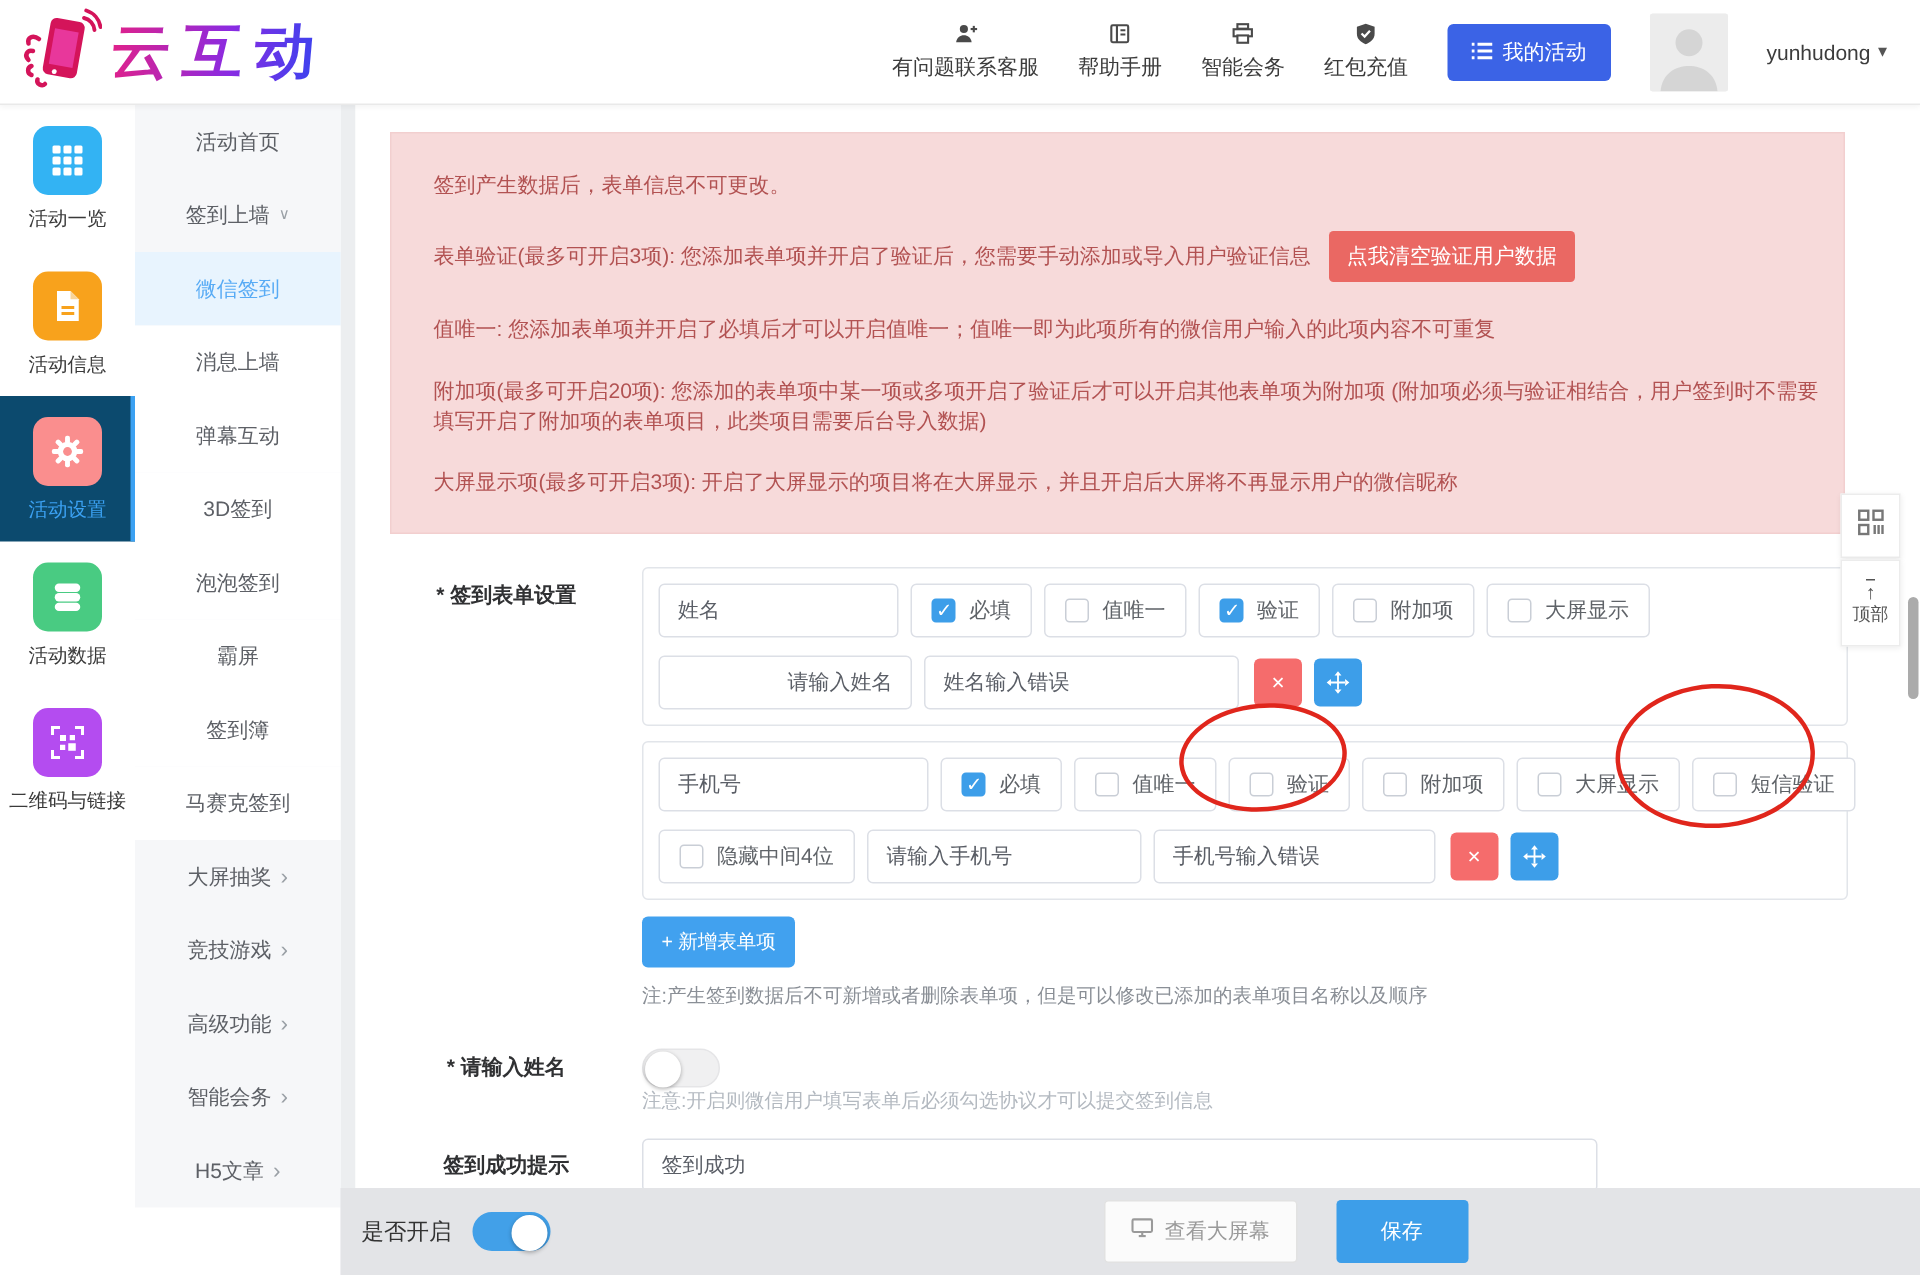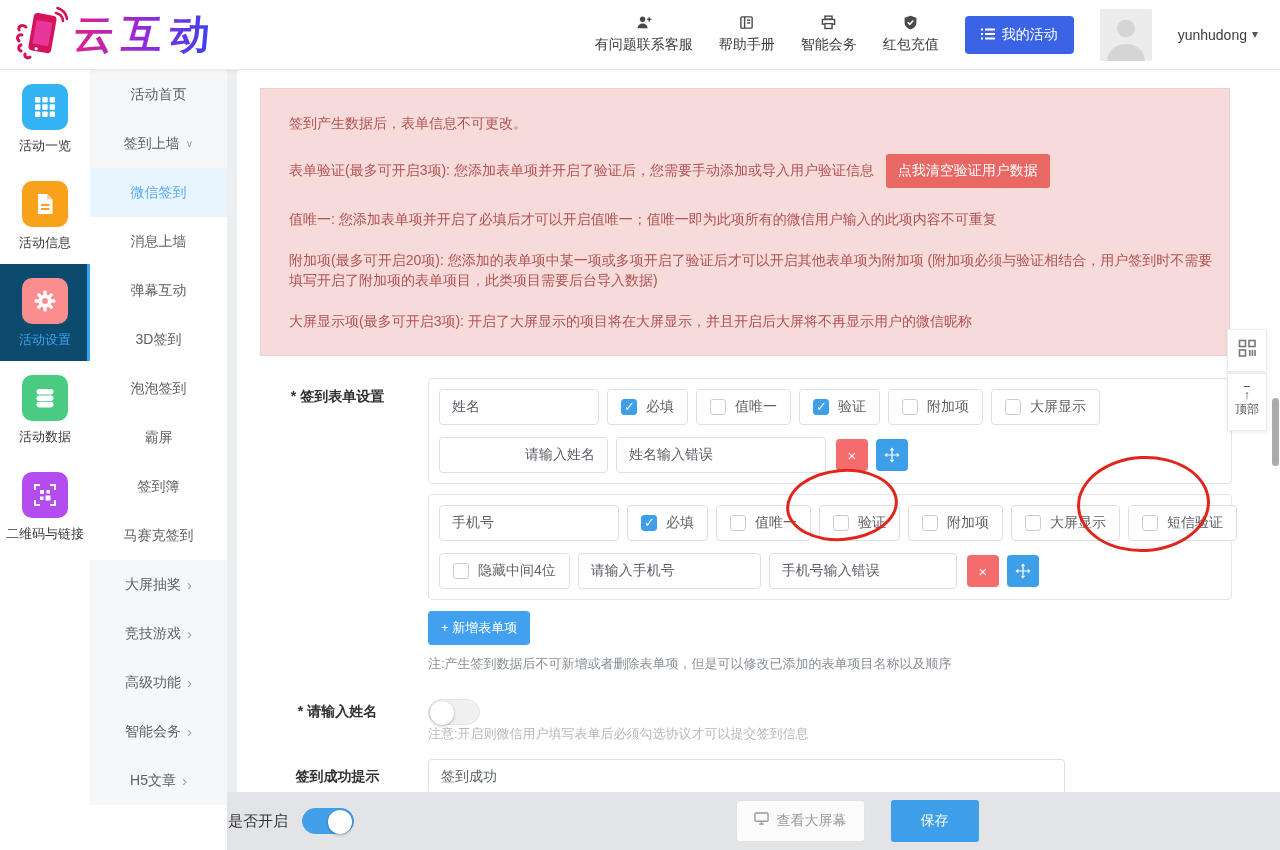--- a/index.html
+++ b/index.html
@@ -84,21 +84,21 @@
   .sw { width:52px; height:26px; border-radius:13px; position:relative; cursor:pointer; flex-shrink:0; }
   .sw .knob { width:24px; height:24px; border-radius:50%; background:#fff; position:absolute; top:1px;
     left:1px; box-shadow:0 1px 3px rgba(0,0,0,.3); }
   .sw { background:#f0f0f1; border:1px solid #e5e5e7; }
   .sw.checked { background:#42a0e8; border-color:#42a0e8; }
   .sw.checked .knob { left:auto; right:1px; }
 
   
   .footbar { position:absolute; left:227px; right:0; bottom:0; height:58px; background:#e3e4e7;
     display:flex; align-items:center; z-index:20; }
-  .footbar .left { display:flex; align-items:center; gap:14px; padding-left:1px; font-size:15px; color:#333; }
+  .footbar .left { display:flex; align-items:center; gap:14px; padding-left:14px; font-size:15px; color:#333; }
   .footbar .center { position:absolute; left:50%; transform:translateX(-18px); display:flex; gap:26px; }
   .btn-view { display:flex; align-items:flex-start; gap:8px; background:#fbfbfb; border:1px solid #e2e2e2;
     border-radius:3px; color:#9a9a9a; font-size:14px; padding:11px 17px; cursor:pointer; }
   .btn-save { background:#3d9ee9; color:#fff; border:none; border-radius:3px; font-size:14px;
     padding:11px 30px; cursor:pointer; }
 
   
   .ellipse { position:absolute; border:3px solid #e0261c; border-radius:50%; z-index:40; pointer-events:none; }
   .ell-1 { left:786px; top:469px; width:112px; height:72px; transform:rotate(-5deg); }
   .ell-2 { left:1077px; top:456px; width:133px; height:96px; transform:rotate(-3deg); }

